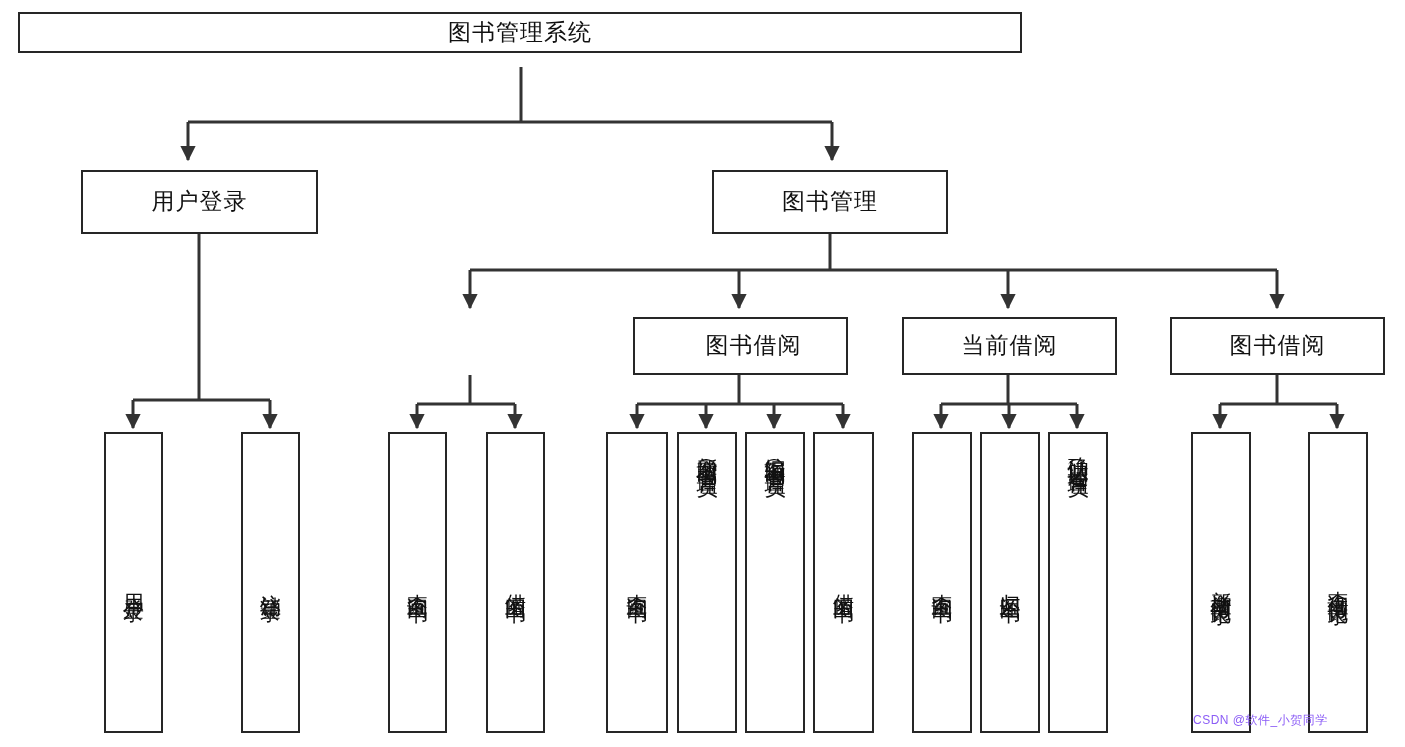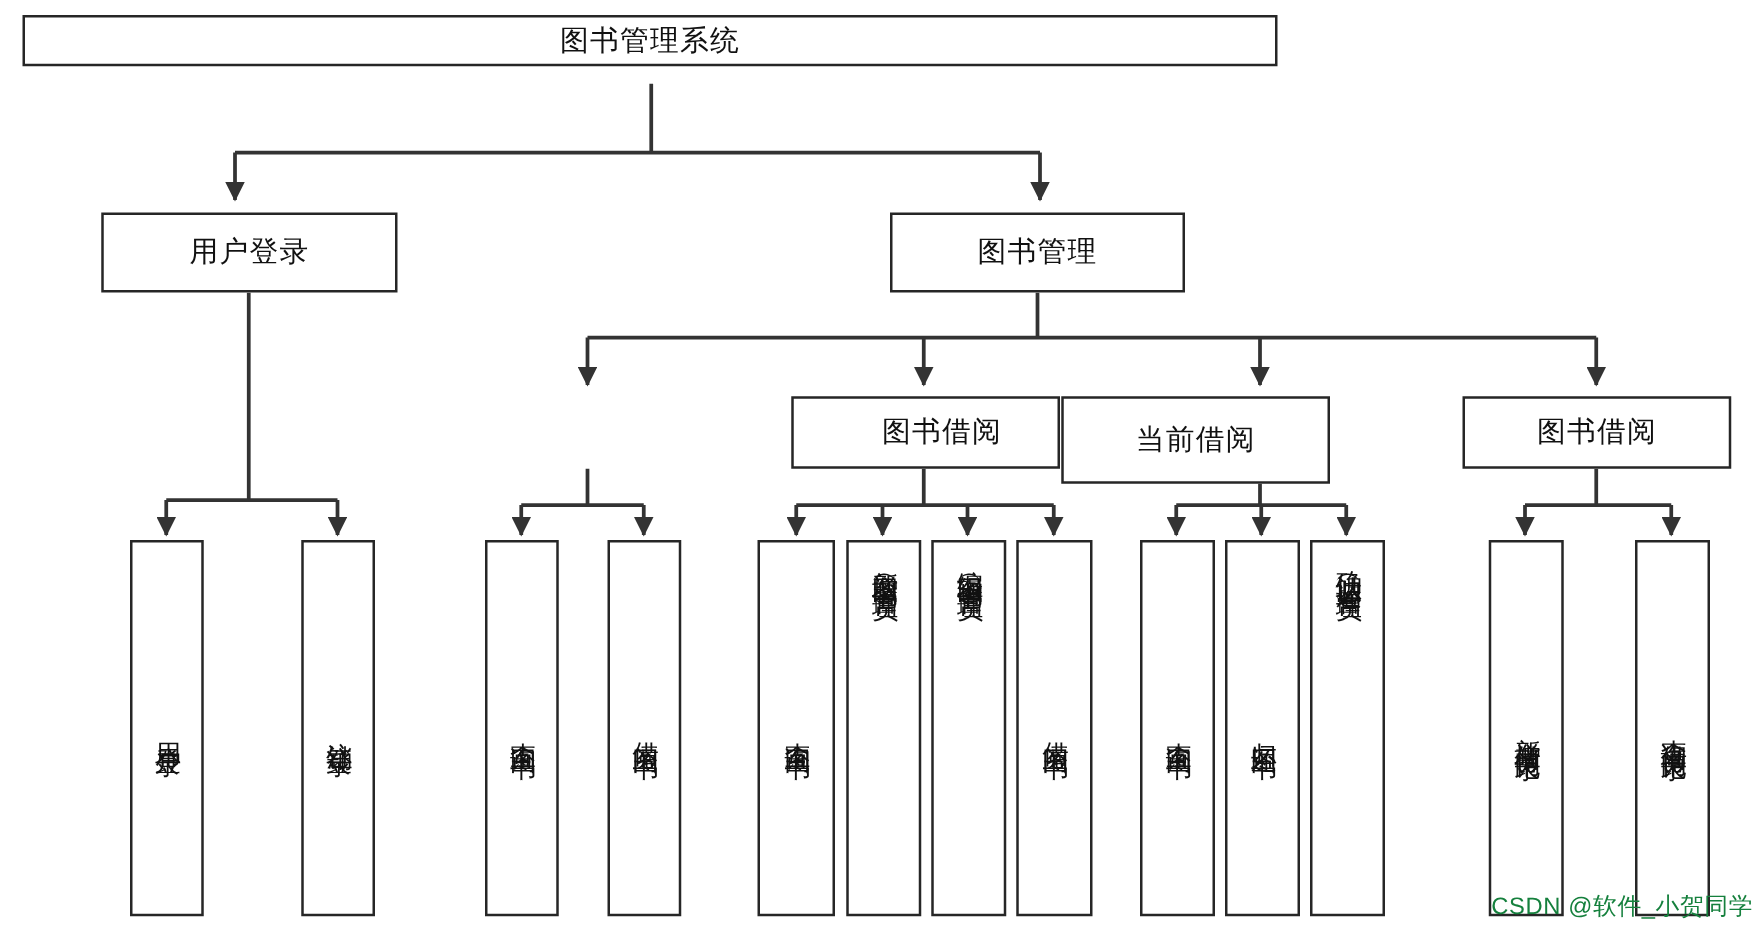--- a/index.html
+++ b/index.html
@@ -58,22 +58,22 @@
     text-align: center;
   }
   .node-v.v-center {
     align-items: center;
     padding-top: 0;
   }
   .watermark {
     position: absolute;
     left: 1193px;
     top: 712px;
-    font-size: 19px;
-    color: #15803d;
+    font-size: 12px;
+    color: #8b5cf6;
     white-space: nowrap;
     z-index: 5;
     letter-spacing: 0.5px;
   }
 </style>
 </head>
 <body>
 
 <div id="diagram-root">
 
@@ -134,21 +134,21 @@
   <div class="node node-h" style="left:81px; top:170px; width:237px; height:64px;">
     <span class="node-label">用户登录</span>
   </div>
   <div class="node node-h" style="left:712px; top:170px; width:236px; height:64px;">
     <span class="node-label">图书管理</span>
   </div>
 
   <div class="node node-h" style="left:633px; top:317px; width:215px; height:58px;padding-left:26px;">
     <span class="node-label">图书借阅</span>
   </div>
-  <div class="node node-h" style="left:849px; top:317px; width:215px; height:70px;">
+  <div class="node node-h" style="left:902px; top:317px; width:215px; height:58px;">
     <span class="node-label">当前借阅</span>
   </div>
   <div class="node node-h" style="left:1170px; top:317px; width:215px; height:58px;">
     <span class="node-label">图书借阅</span>
   </div>
 
   <div class="node node-v v-center" style="left:104px; top:432px; width:59px; height:301px;">
     <span class="node-label">用户登录</span>
   </div>
   <div class="node node-v v-center" style="left:241px; top:432px; width:59px; height:301px;">

